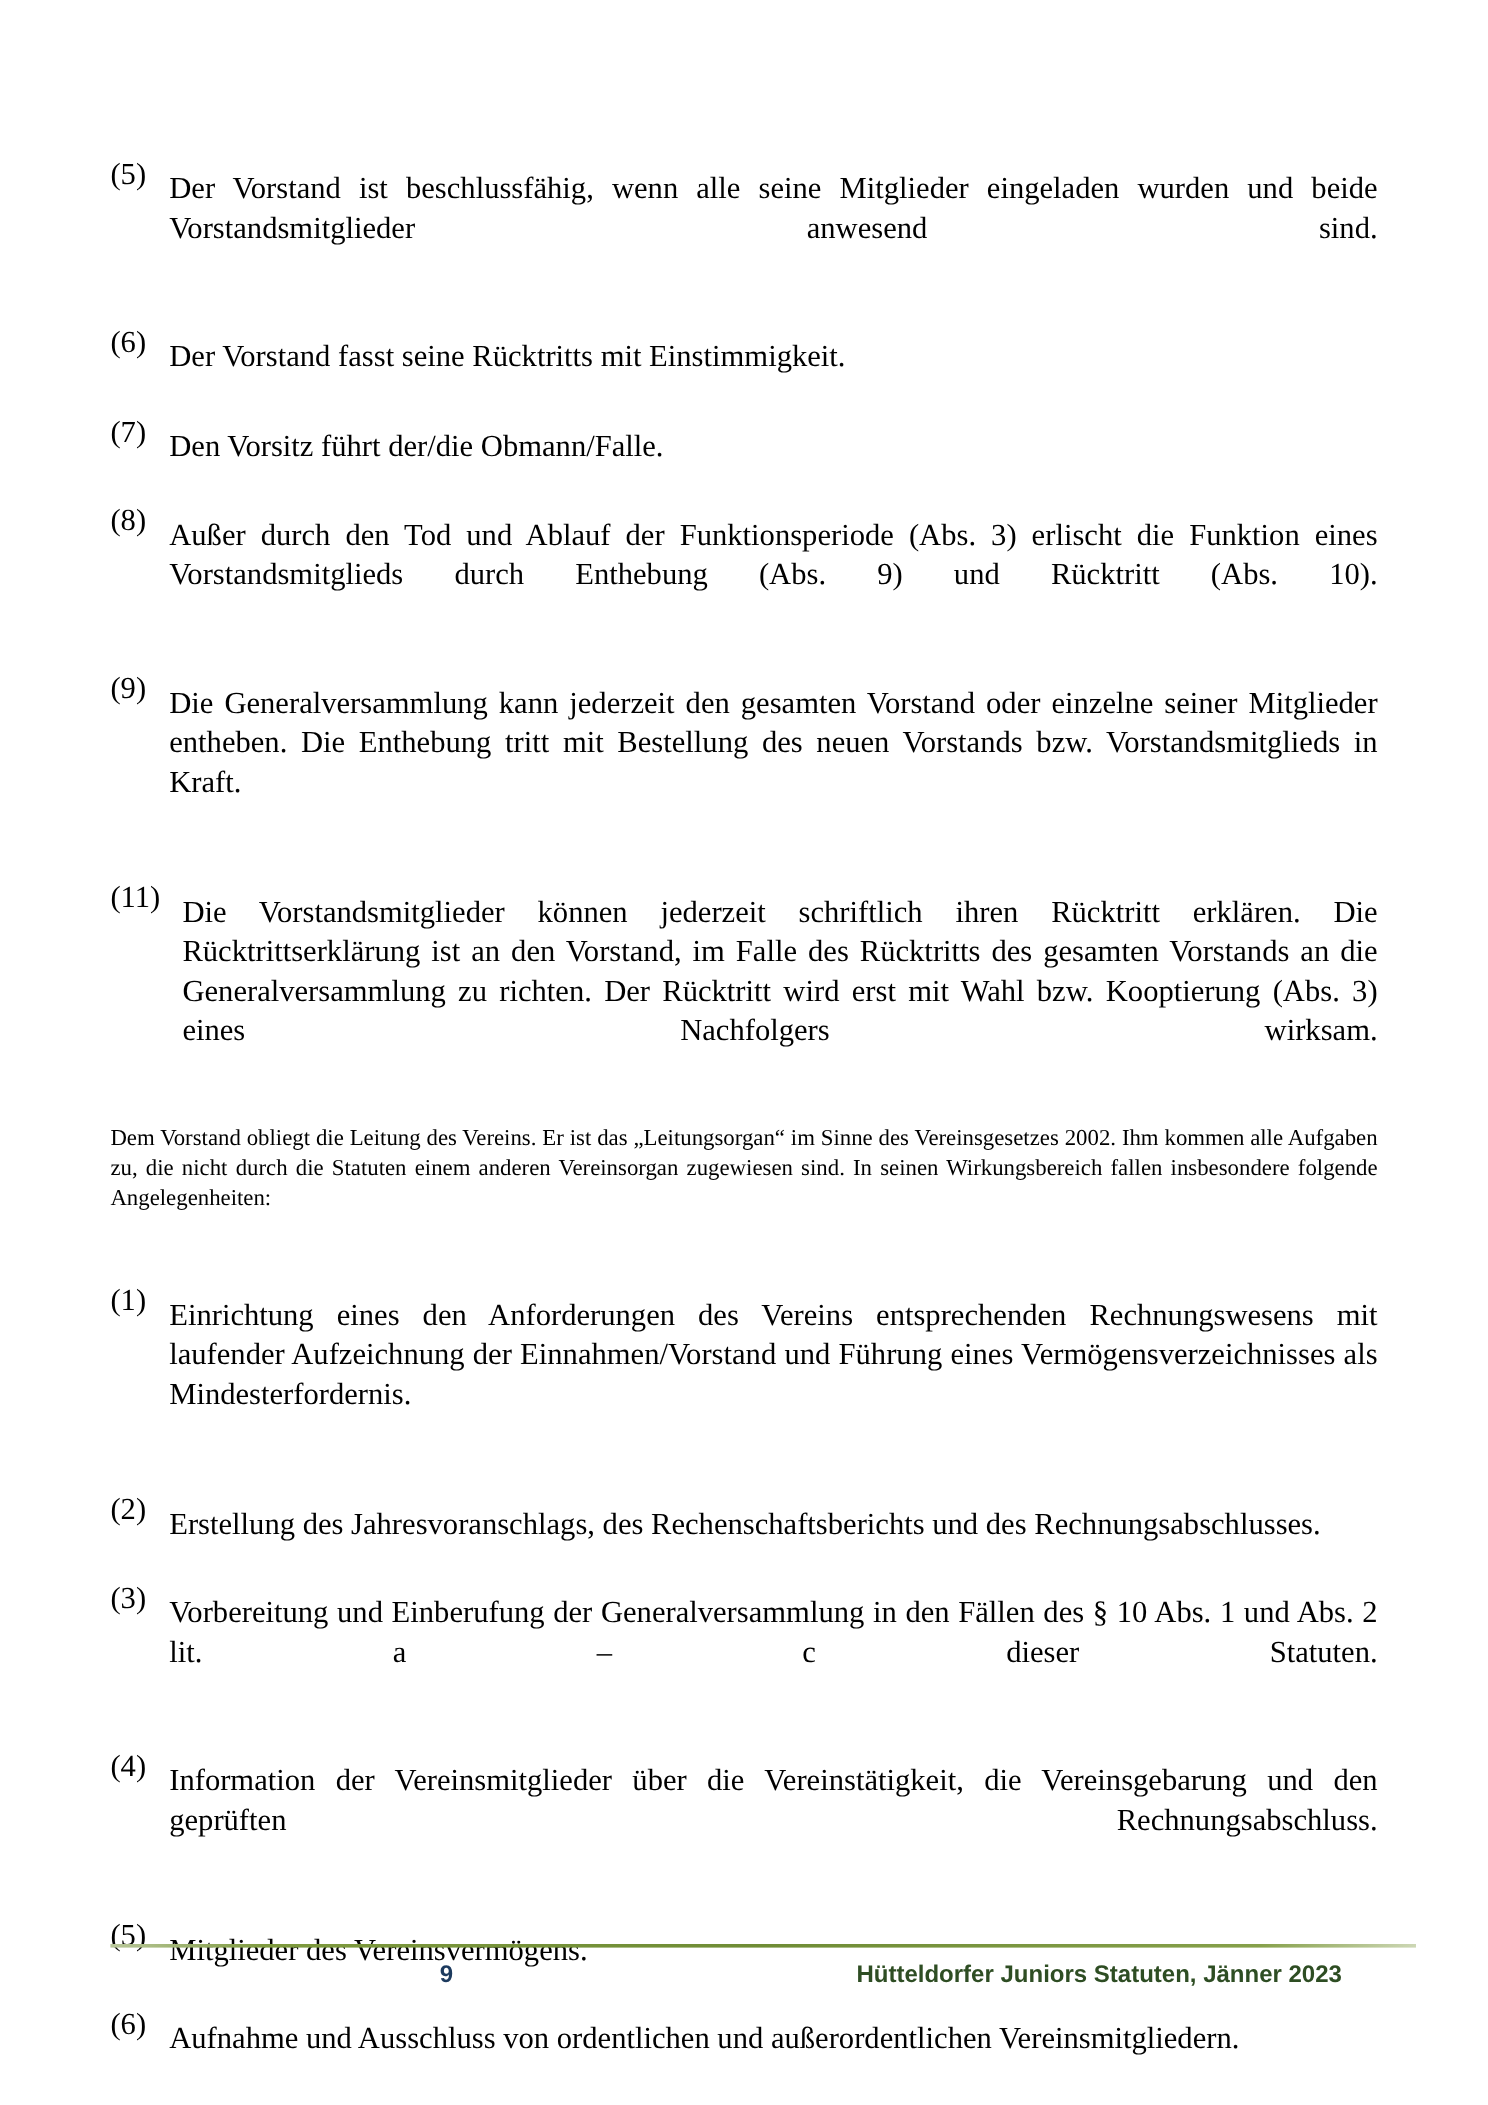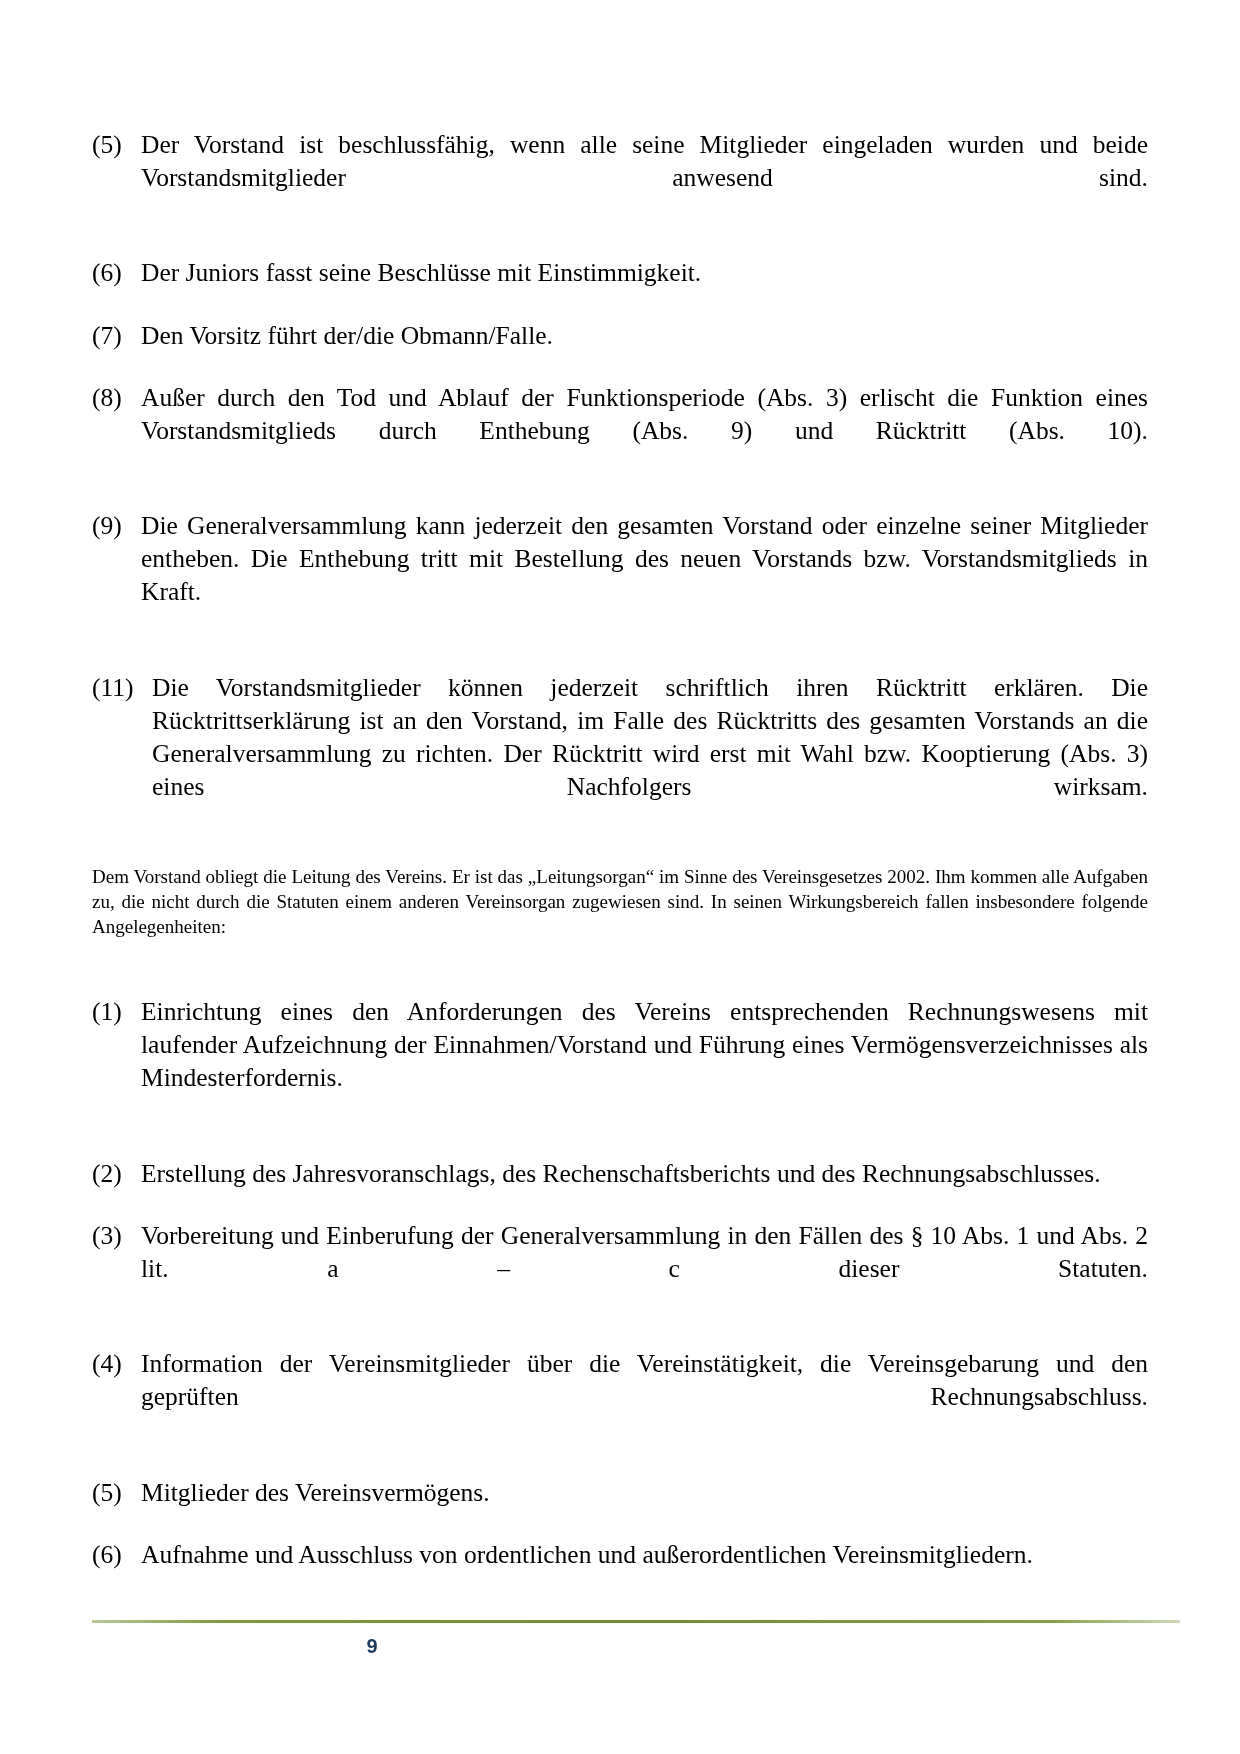--- a/index.html
+++ b/index.html
@@ -38,20 +38,21 @@
   .clause .marker {
     flex: 0 0 auto;
     white-space: nowrap;
     padding-right: 8px;
   }
   .clause .body {
     flex: 1 1 auto;
     text-align: justify;
     text-justify: inter-word;
     hyphens: none;
+    margin-top: 12px;
   }
   
   .clause .body::after {
     content: "";
     display: inline-block;
     width: 100%;
   }
   .clause.no-stretch .body::after { display: none; }
 
   .clause .marker.wide {
@@ -133,21 +134,21 @@
 
   <div class="content">
 
     <div class="clause">
       <span class="marker narrow">(5)</span>
       <span class="body">Der Vorstand ist beschlussfähig, wenn alle seine Mitglieder eingeladen wurden und beide Vorstandsmitglieder anwesend sind.</span>
     </div>
 
     <div class="clause no-stretch">
       <span class="marker narrow">(6)</span>
-      <span class="body">Der Juniors fasst seine Beschlüsse mit Einstimmigkeit.</span>
+      <span class="body">Der Vorstand fasst seine Rücktritts mit Einstimmigkeit.</span>
     </div>
 
     <div class="clause no-stretch">
       <span class="marker narrow">(7)</span>
       <span class="body">Den Vorsitz führt der/die Obmann/Falle.</span>
     </div>
 
     <div class="clause">
       <span class="marker narrow">(8)</span>
       <span class="body">Außer durch den Tod und Ablauf der Funktionsperiode (Abs. 3) erlischt die Funktion eines Vorstandsmitglieds durch Enthebung (Abs. 9) und Rücktritt (Abs. 10).</span>
@@ -195,16 +196,17 @@
       <span class="marker narrow">(6)</span>
       <span class="body">Aufnahme und Ausschluss von ordentlichen und außerordentlichen Vereinsmitgliedern.</span>
     </div>
 
   </div>
 
   <div class="footer">
     <div class="footer-rule"></div>
     <div class="footer-row">
       <span class="footer-page">9</span>
+      <span class="footer-title">Hütteldorfer Juniors Statuten, Jänner 2023</span>
     </div>
   </div>
 
 </div>
 
 </body></html>

